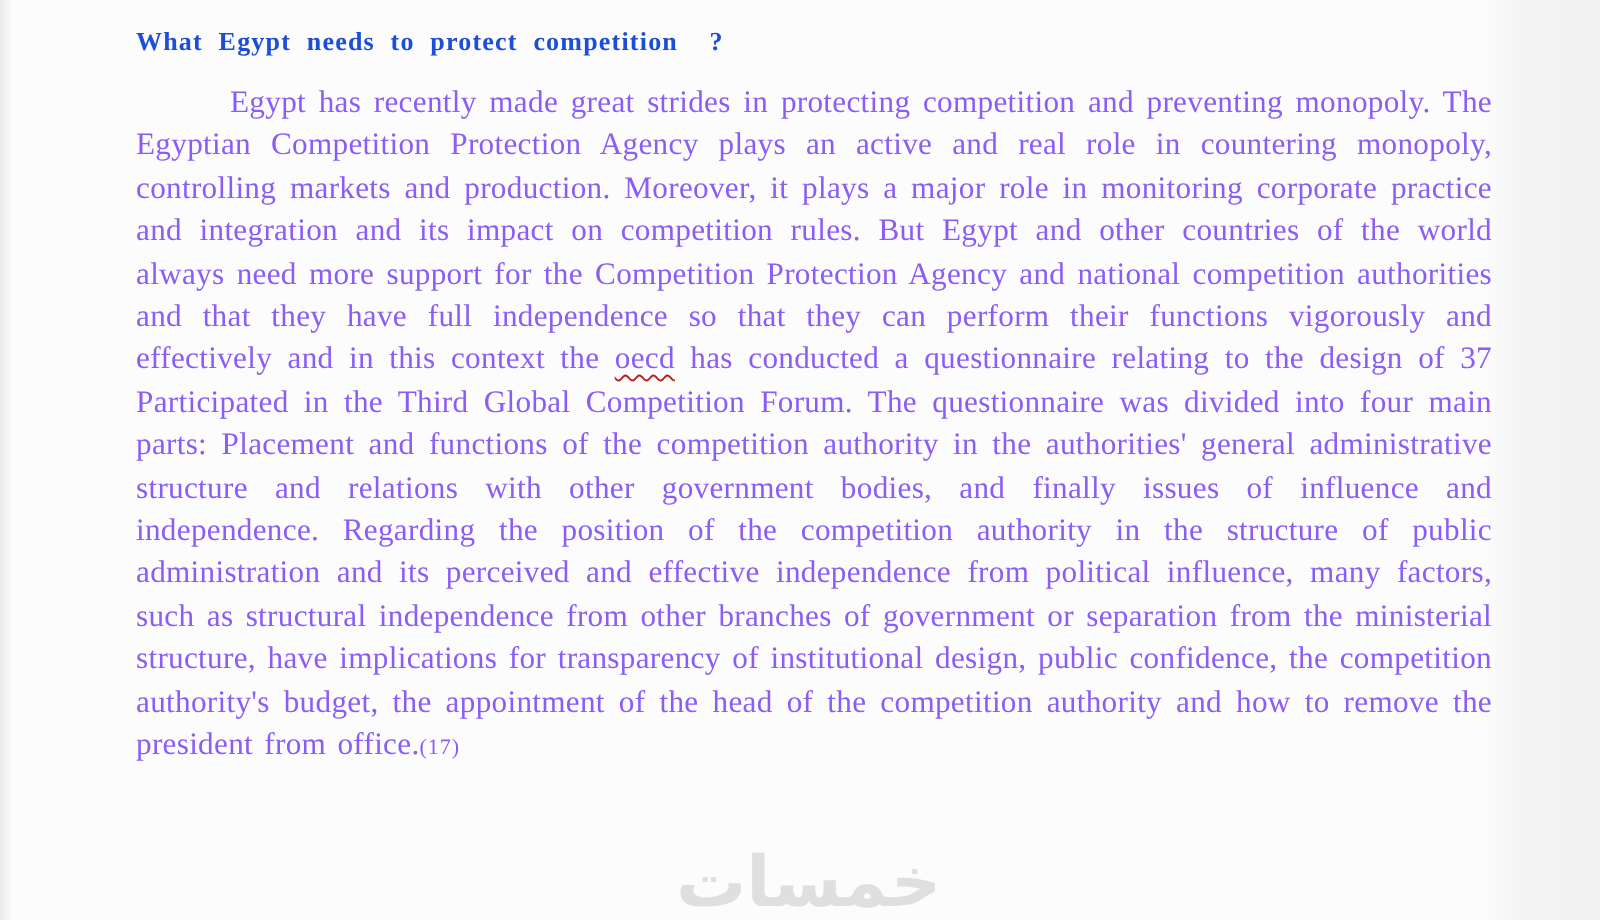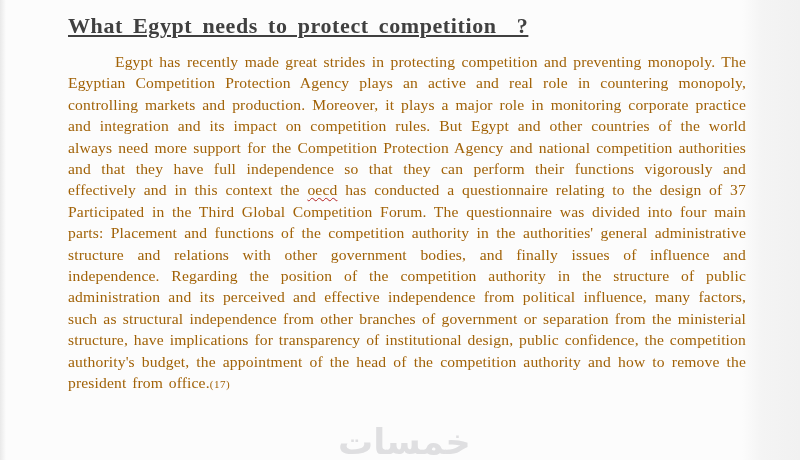--- a/index.html
+++ b/index.html
@@ -20,33 +20,32 @@
     left: 0; top: 0;
     width: 800px; height: 460px;
   }
   .doc-content {
     position: absolute;
     left: 68px;
     top: 13px;
     width: 678px;
   }
   .doc-title {
-    font-size: 22px;
+    font-size: 13px;
     font-weight: bold;
-    color: #404040;
+    color: #1d4ed8;
     letter-spacing: 0.6px;
     word-spacing: 4px;
     white-space: pre;
     margin-bottom: 12px;
-    text-decoration: underline;
   }
   .body-paragraph {
     font-size: 15.6px;
     line-height: 21.4px;
-    color: #a16207;
+    color: #8b5cf6;
     text-align: justify;
     text-indent: 47px;
     word-spacing: 1.6px;
     letter-spacing: 0.15px;
   }
   .misspelled {
     text-decoration: underline wavy #b32020;
     text-decoration-thickness: 1px;
     text-underline-offset: 2px;
   }

